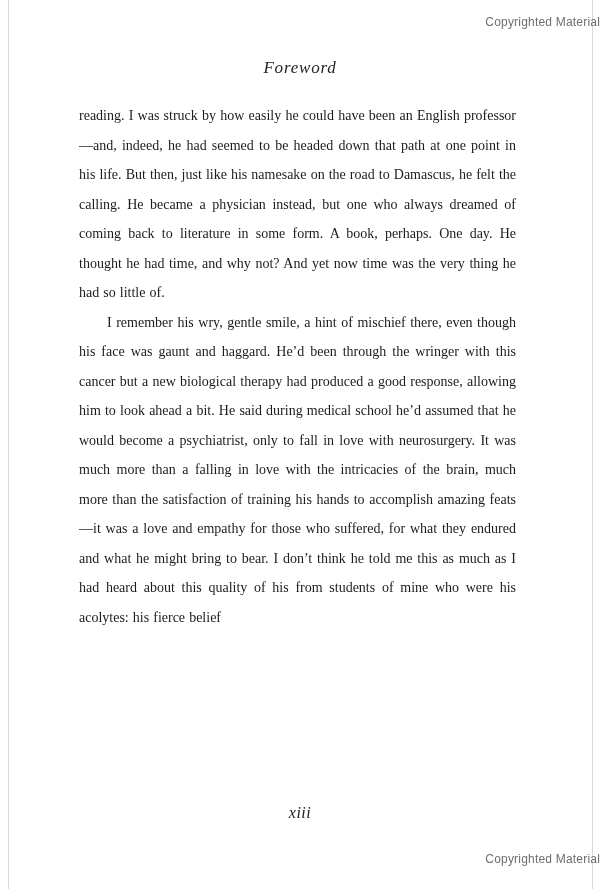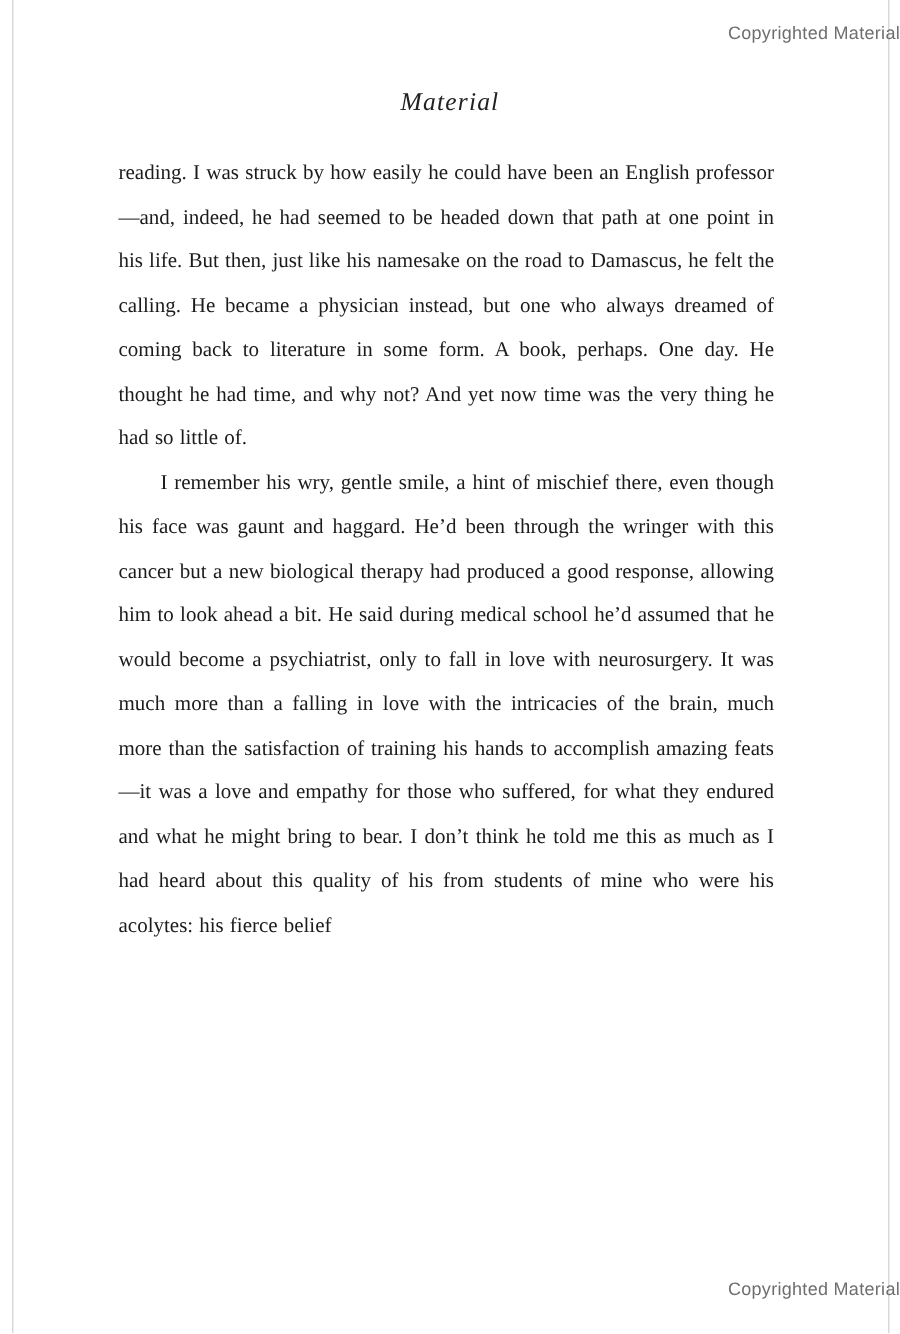--- a/index.html
+++ b/index.html
@@ -85,23 +85,24 @@
 </head>
 <body>
 
 <div class="page">
 
   <div class="page-edge left"></div>
   <div class="page-edge right"></div>
 
   <div class="notice top">Copyrighted Material</div>
 
-  <div class="heading">Material</div>
+  <div class="heading">Foreword</div>
 
   <div class="text-block">
     <p class="para">reading. I was struck by how easily he could have been an English professor—and, indeed, he had seemed to be headed down that path at one point in his life. But then, just like his namesake on the road to Damascus, he felt the calling. He became a physician instead, but one who always dreamed of coming back to literature in some form. A book, perhaps. One day. He thought he had time, and why not? And yet now time was the very thing he had so little of.</p>
     <p class="para indent">I remember his wry, gentle smile, a hint of mischief there, even though his face was gaunt and haggard. He’d been through the wringer with this cancer but a new biological therapy had produced a good response, allowing him to look ahead a bit. He said during medical school he’d assumed that he would become a psychiatrist, only to fall in love with neurosurgery. It was much more than a falling in love with the intricacies of the brain, much more than the satisfaction of training his hands to accomplish amazing feats—it was a love and empathy for those who suffered, for what they endured and what he might bring to bear. I don’t think he told me this as much as I had heard about this quality of his from students of mine who were his acolytes: his fierce belief</p>
   </div>
 
+  <div class="page-number">xiii</div>
 
   <div class="notice bottom">Copyrighted Material</div>
 
 </div>
 
 </body></html>

